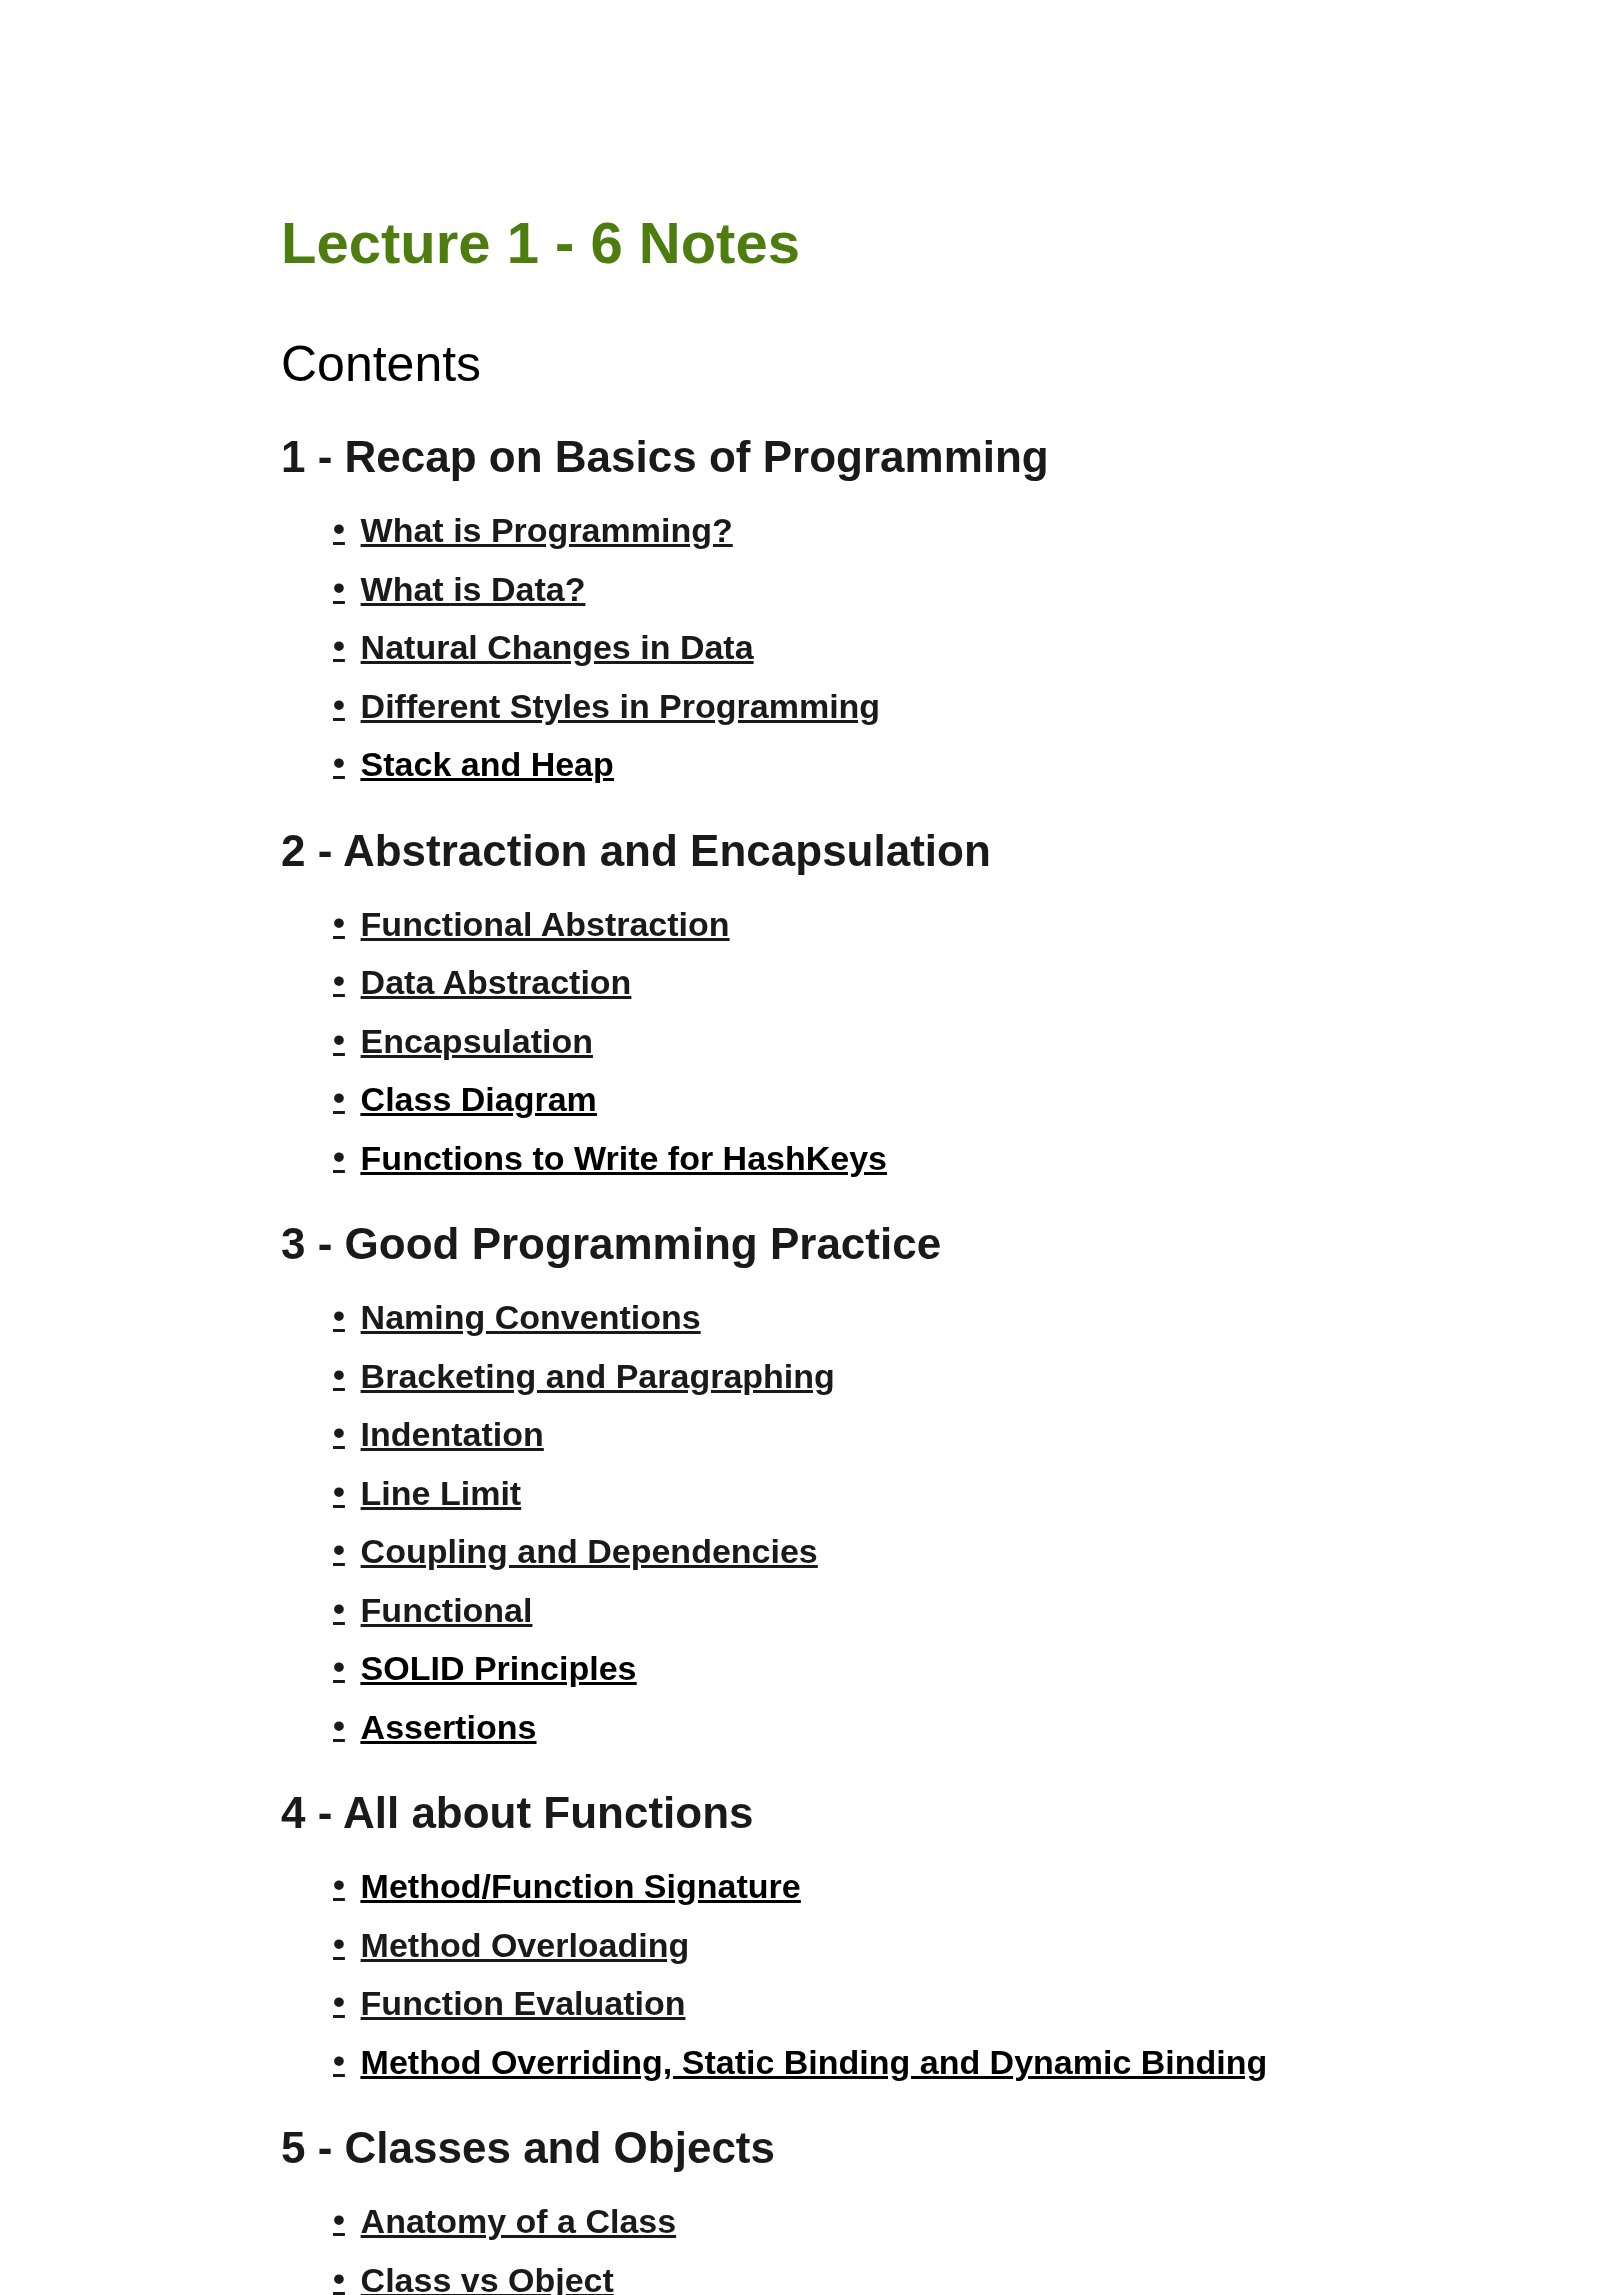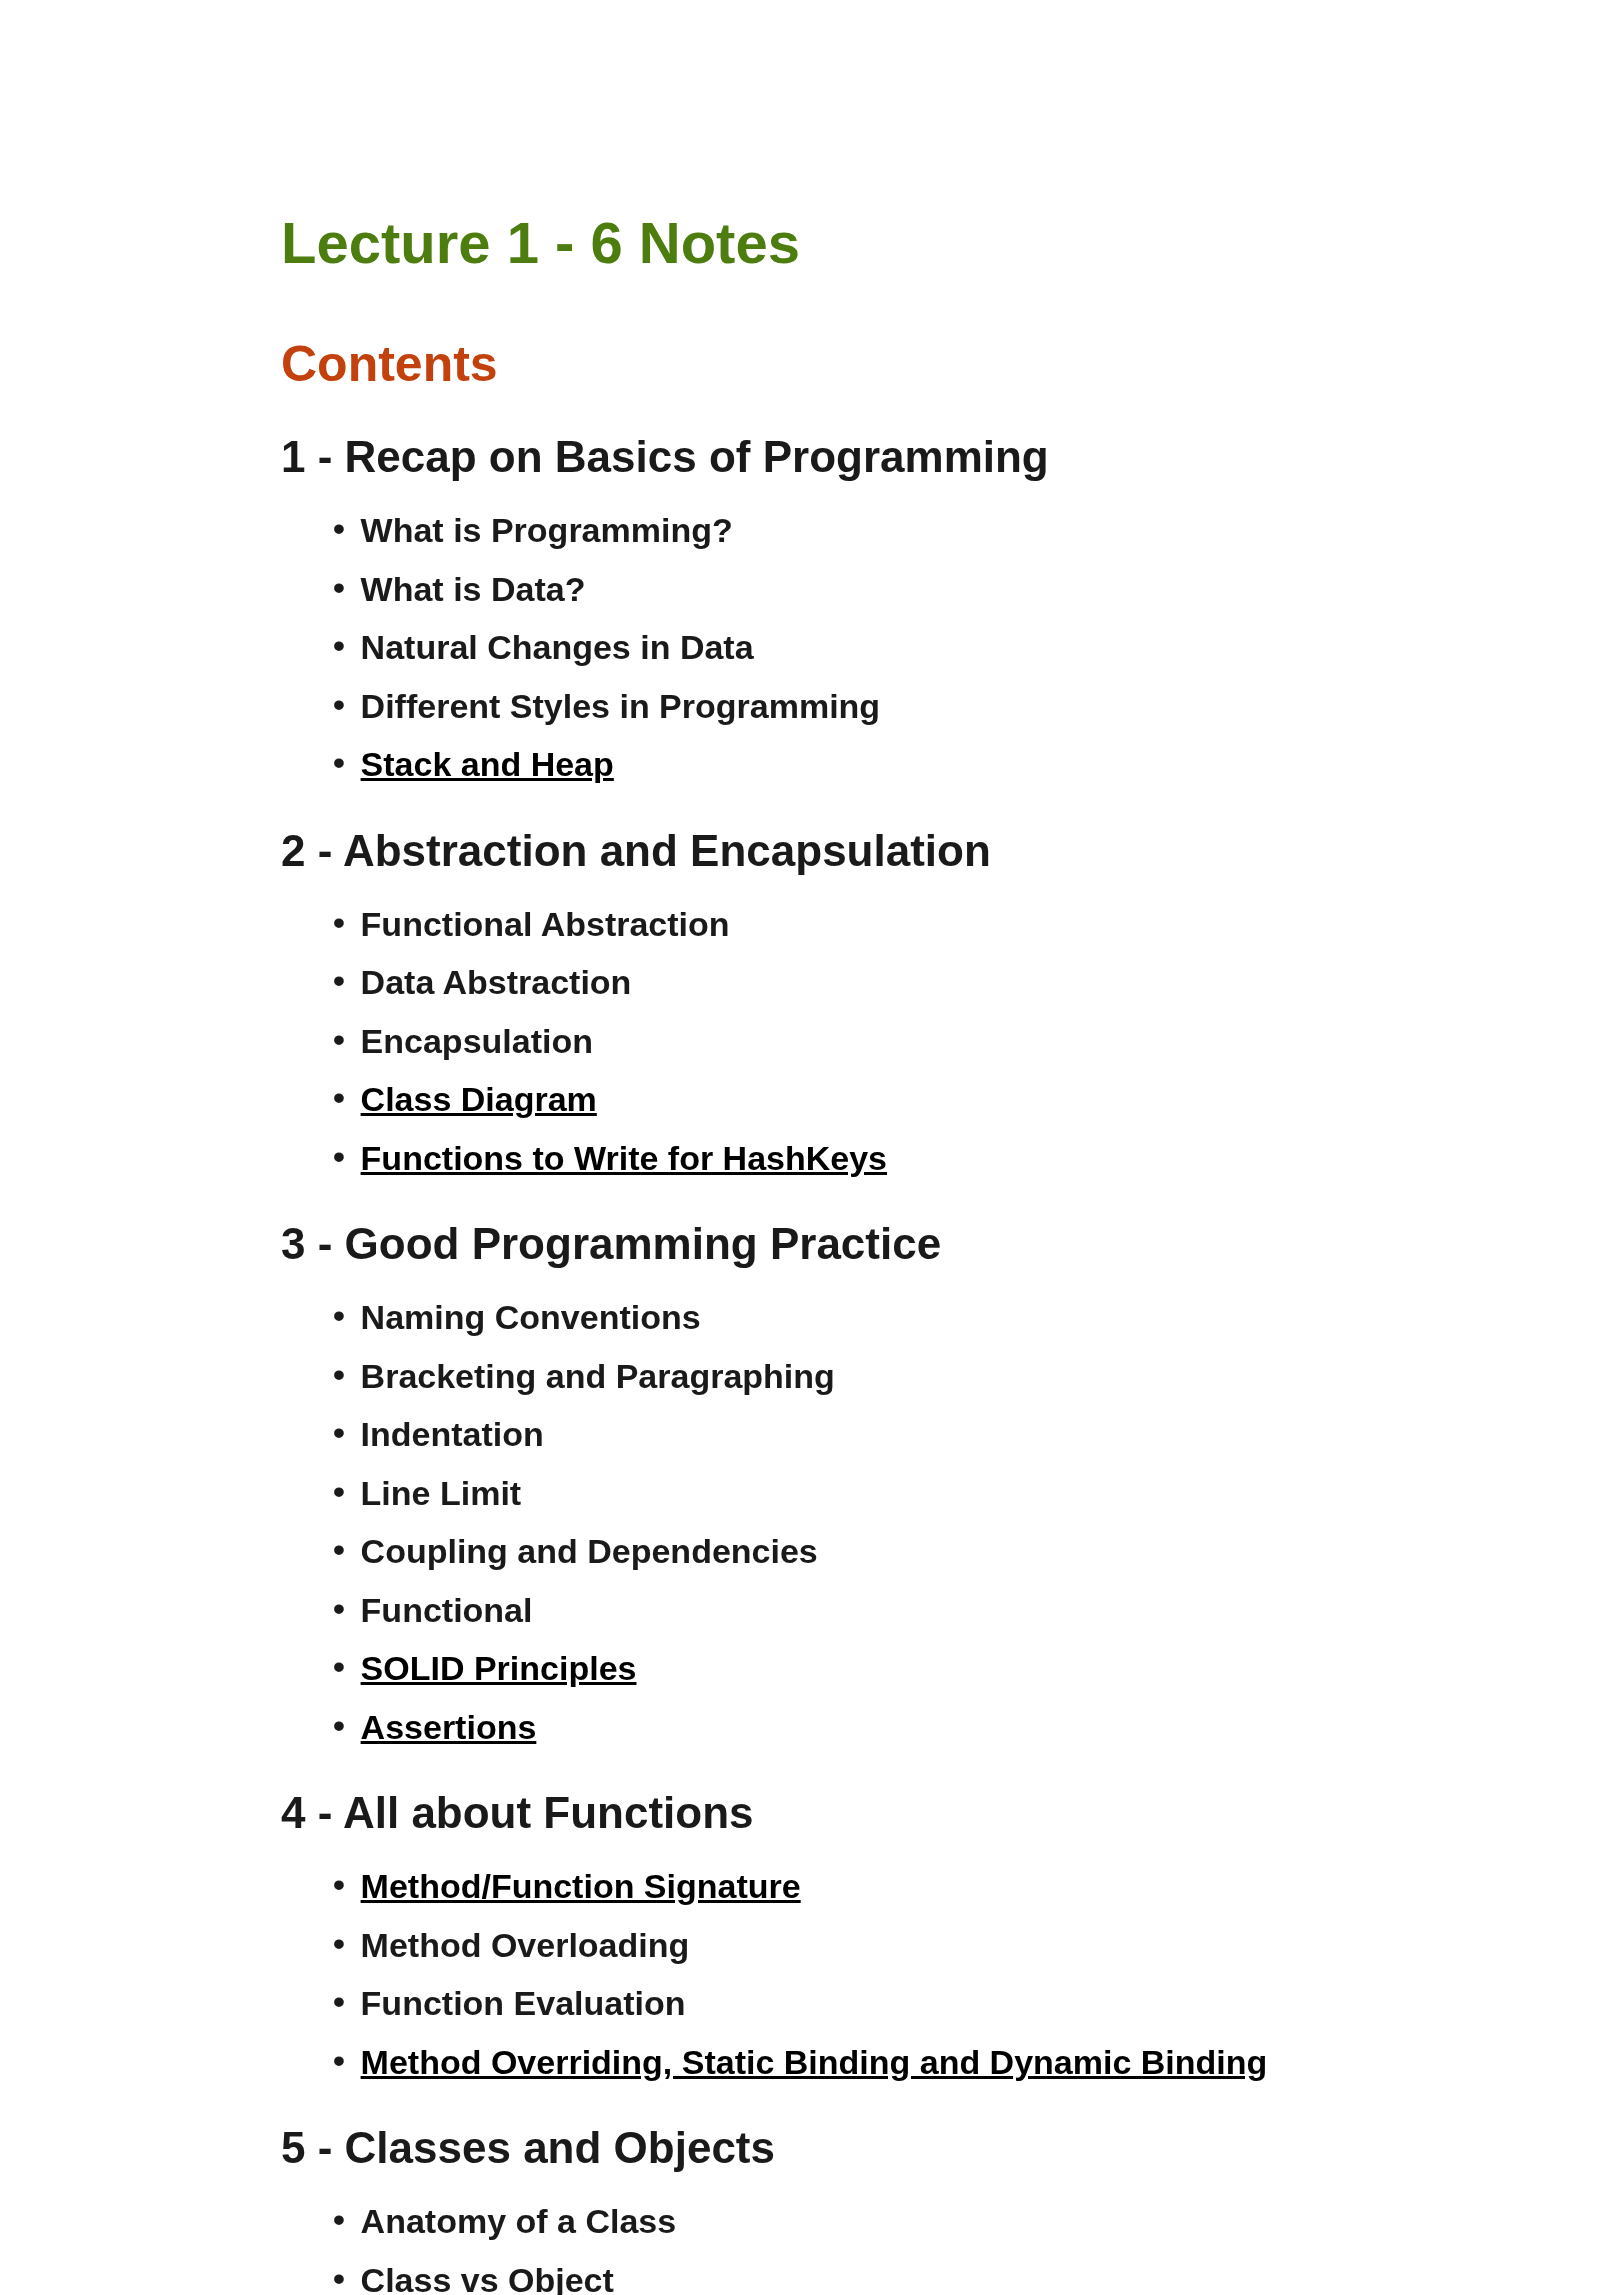--- a/index.html
+++ b/index.html
@@ -25,39 +25,40 @@
     .main-title {
       font-size: 58px;
       font-weight: bold;
       color: #4d7c0f;
       margin-bottom: 59px;
       font-family: Liberation Sans, sans-serif;
     }
 
     .contents-heading {
       font-size: 50px;
-      font-weight: bold;
-      color: #c2410c;
+      font-weight: normal;
+      color: #000000;
       margin-bottom: 27px;
       font-family: Arial, Helvetica, sans-serif;
     }
 
     .section-title {
       font-size: 44px;
       font-weight: bold;
       color: #1a1a1a;
       margin-top: 39px;
       margin-bottom: 26px;
       font-family: Arial, Helvetica, sans-serif;
     }
 
     .bullet-list {
       list-style: none;
       padding-left: 52px;
       margin-bottom: 13px;
+      text-decoration: underline;
     }
 
     .bullet-list li {
       font-size: 34px;
       font-weight: bold;
       color: #1a1a1a;
       margin-bottom: 14.4px;
       font-family: Arial, Helvetica, sans-serif;
       display: flex;
       align-items: flex-start;

